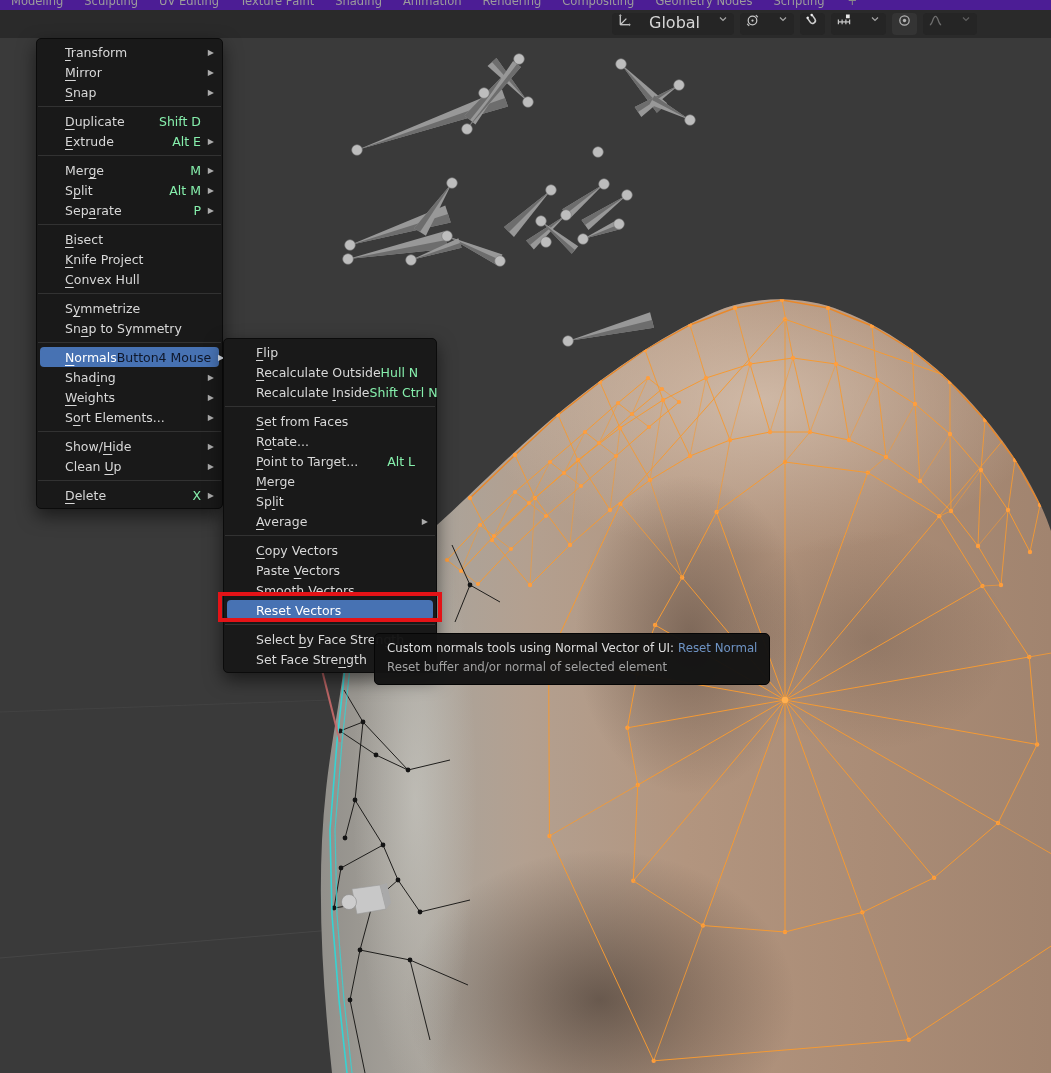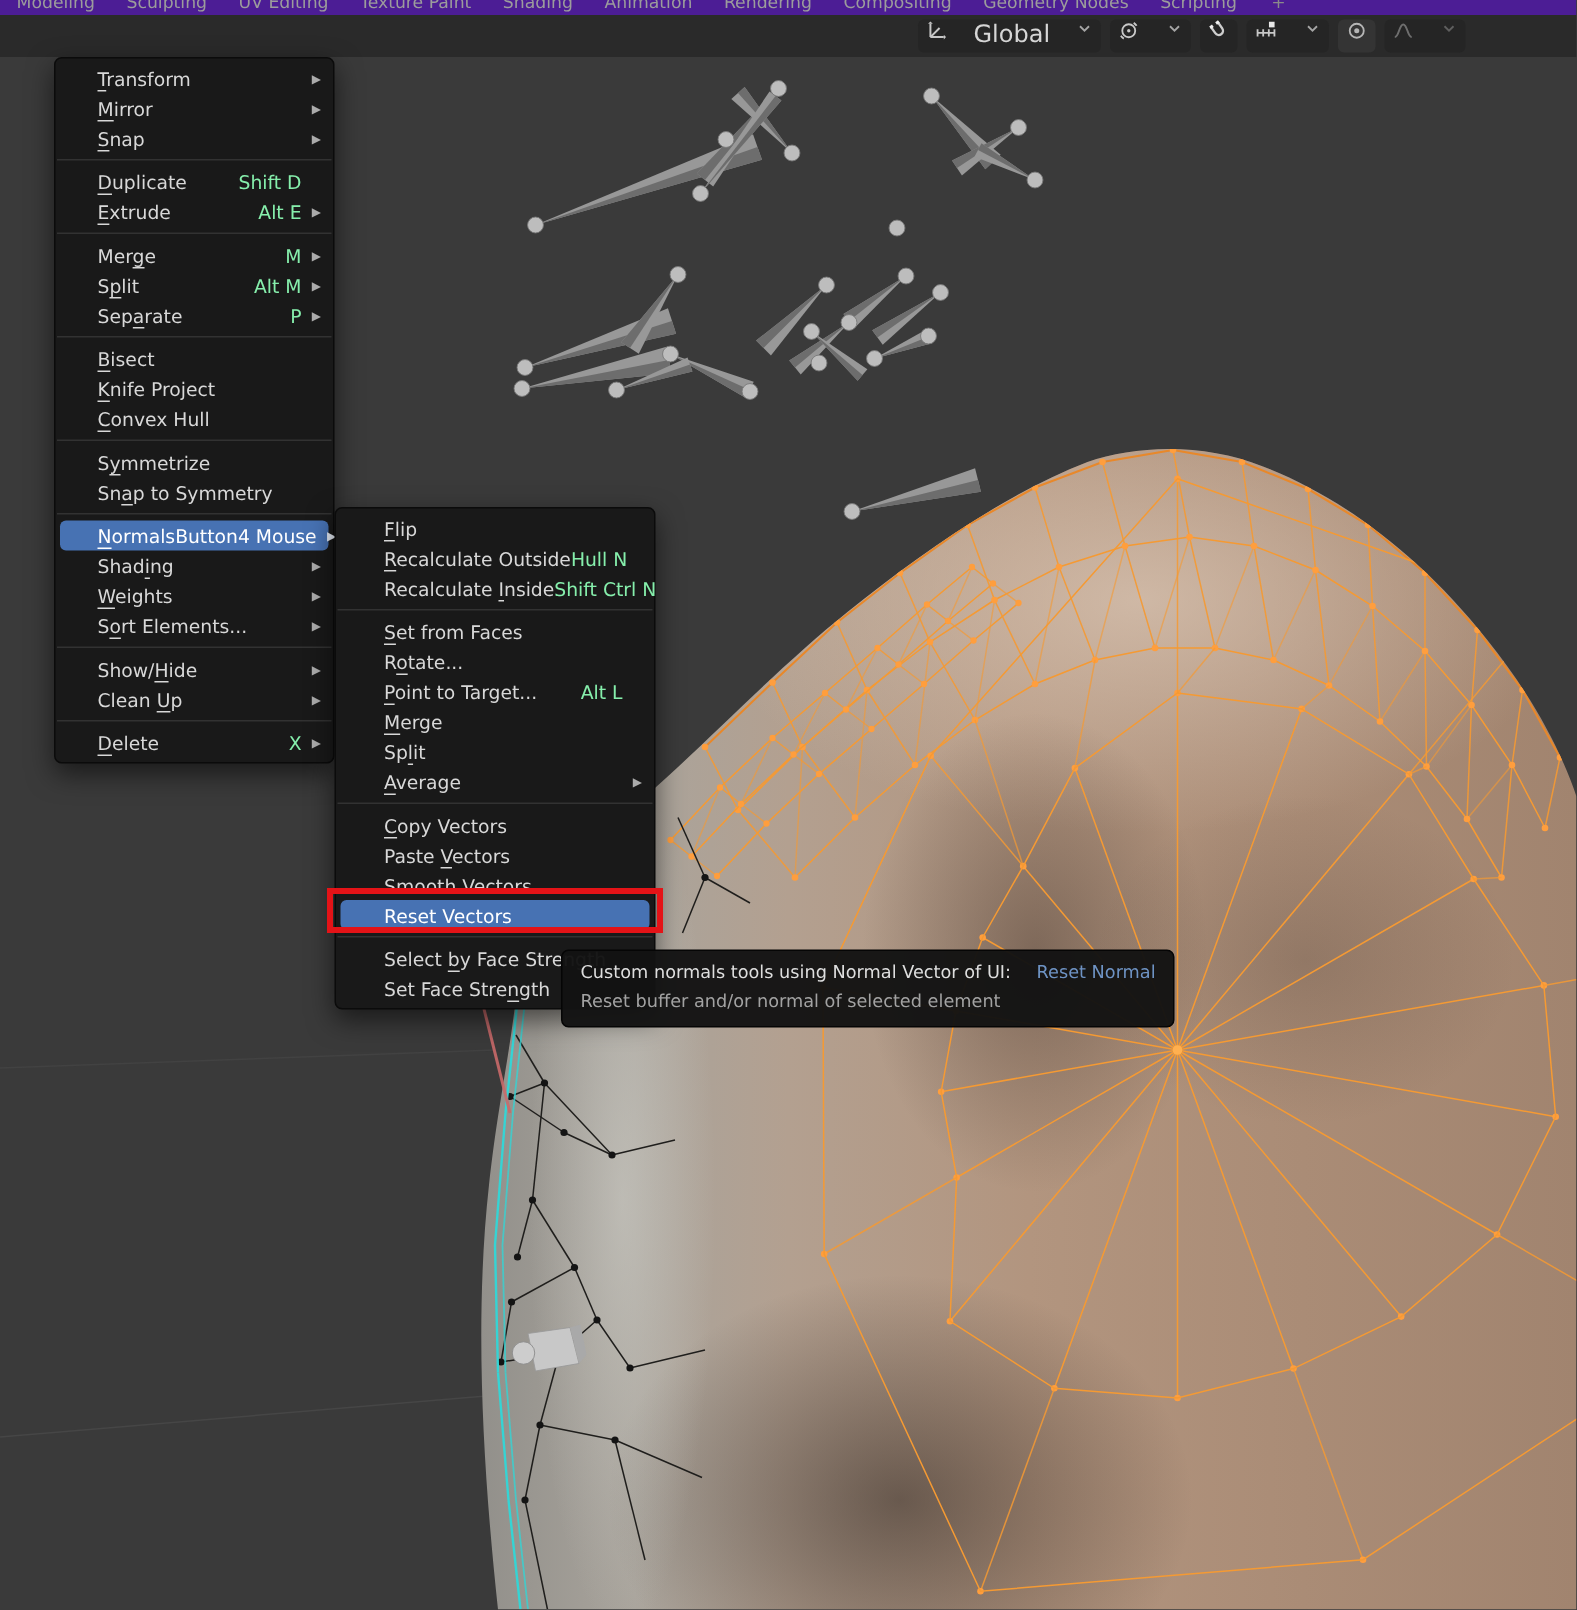--- a/index.html
+++ b/index.html
@@ -28,31 +28,31 @@
   .panel{position:absolute;background:#191919;border:1px solid #0b0b0b;border-radius:5px;
          box-shadow:0 7px 18px rgba(0,0,0,.55);padding:3px 0;z-index:20;font-size:12.5px}
   .mesh-panel{left:36px;top:38px;width:187px}
   .sub-panel{left:223px;top:338px;width:214px}
   .mi{height:20px;display:flex;align-items:center;color:#d8d8d8;padding:0 5px 0 0;margin:0 3px;border-radius:4px}
   .mi .lbl{padding-left:25px;white-space:nowrap}
   .sub-panel .mi .lbl{padding-left:29px}
   .mi .sc{margin-left:auto;color:#86efac;padding-right:2px;white-space:nowrap}
   .mi .arrow{width:11px;text-align:right;color:#ababab;font-size:8px;flex:0 0 auto}
   .mi.hl{background:var(--accent-blue);color:#fff}
-  .mi.hl .sc{color:#ffffff}
+  .mi.hl .sc{color:#0f172a}
   .mi.hl .arrow{color:#e8eef8}
   .sep{height:1px;background:#323232;margin:4px 1px}
   u{text-decoration:underline;text-underline-offset:2.5px;text-decoration-thickness:1px}
 
   .anno{position:absolute;left:218px;top:592px;width:224px;height:30px;border:4px solid var(--anno-red);z-index:40;pointer-events:none}
 
   .tooltip{position:absolute;left:374px;top:633px;z-index:50;background:rgba(19,19,19,.97);
            border:1px solid #050505;border-radius:5px;padding:5px 12px 7px;font-size:11.8px;line-height:1.6;white-space:nowrap}
   .tt1{color:#dedede}
-  .tt-link{color:var(--link-blue);margin-left:17px}
+  .tt-link{color:var(--link-blue);margin-left:4px}
   .tt2{color:#a2a2a2}
 </style>
 </head>
 <body>
 
 <svg id="vp" width="1051" height="1073">
   <defs>
     <linearGradient id="gBlob" x1="0" y1="0" x2="1" y2="0">
       <stop offset="0" stop-color="#92908b"></stop>
         <stop offset="0.14" stop-color="#a9a49c"></stop>

